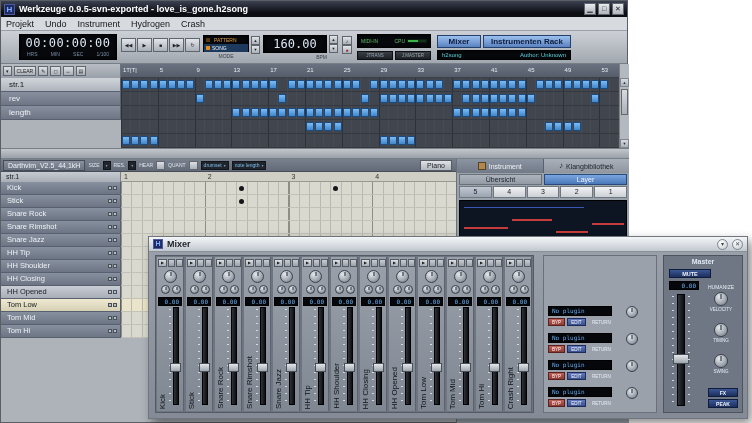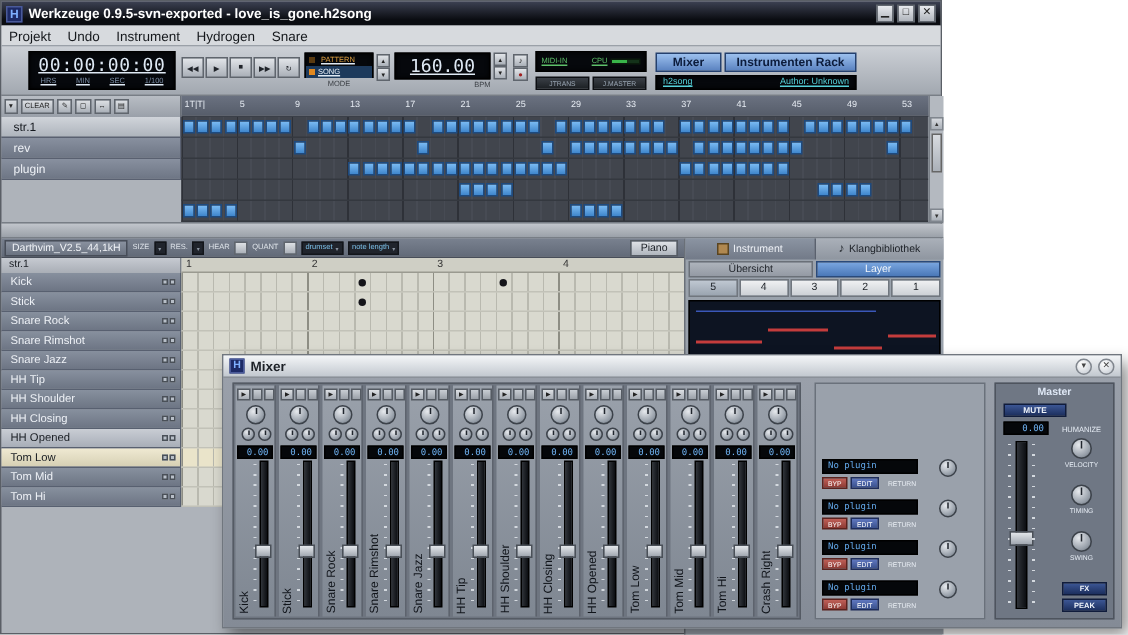--- a/index.html
+++ b/index.html
@@ -8,21 +8,21 @@
   #main-window{position:absolute;left:0;top:0;width:628px;height:423px;background:#aeb3ba;border:1px solid #5a5f66;}
   .titlebar{height:16px;background:linear-gradient(#3c4152,#0b0d12 75%);display:flex;align-items:center;gap:4px;padding:0 3px;}
   .app-icon{width:11px;height:11px;background:#1d2a66;border:1px solid #4a5a9a;color:#7fb0ff;font-size:8px;font-weight:bold;text-align:center;line-height:9px;flex:none;}
   .title-text{color:#fff;font-size:9px;font-weight:bold;flex:1;white-space:nowrap;overflow:hidden;}
   .win-btns{display:flex;gap:2px;}
   .wbtn{width:12px;height:12px;background:linear-gradient(#e8eaee,#b0b5bc);border:1px solid #60666e;font-size:7px;line-height:10px;text-align:center;color:#222;}
   .menubar{height:14px;background:#d7dade;border-bottom:1px solid #9aa0a8;display:flex;align-items:center;gap:11px;padding-left:5px;}
   .menu-item{font-size:9px;color:#15181c;}
   
   .toolbar{position:relative;height:33px;background:linear-gradient(#ccd0d6,#a2a8b0);border-bottom:1px solid #787e86;}
-  .lcd{background:#06080c;border:1px solid #000;box-shadow:inset 0 0 3px #000;color:#dfe9f4;font-family:"DejaVu Sans Mono",monospace;text-decoration:underline;}
+  .lcd{background:#06080c;border:1px solid #000;box-shadow:inset 0 0 3px #000;color:#dfe9f4;font-family:"DejaVu Sans Mono",monospace;}
   #clock{position:absolute;left:18px;top:3px;width:98px;height:26px;}
   #clock .digits{font-size:12px;letter-spacing:.5px;text-align:center;line-height:16px;}
   #clock .units{display:flex;justify-content:space-between;padding:0 7px;font-size:5px;color:#7c8ea6;font-family:"Liberation Sans",sans-serif;}
   #transport{position:absolute;left:120px;top:7px;display:flex;gap:1px;}
   .tbtn{width:15px;height:14px;background:linear-gradient(#e2e5e9,#aab0b8);border:1px solid #5f656d;font-size:5px;color:#20242a;display:flex;align-items:center;justify-content:center;}
   #mode-panel{position:absolute;left:202px;top:4px;width:46px;}
   .mode-lcd{height:17px;}
   .mode-row{display:flex;align-items:center;gap:2px;font-size:5px;padding:1px 2px;color:#a8860f;font-family:"Liberation Sans",sans-serif;}
   .mode-row.pat{color:#e0a040;}
   .mode-row.sel{background:#1d3a5c;color:#eef4fb;}
@@ -167,21 +167,21 @@
       <div class="wbtn">▁</div>
       <div class="wbtn">□</div>
       <div class="wbtn">✕</div>
     </div>
   </div>
   <div class="menubar" id="menubar">
       <div class="menu-item">Projekt</div>
       <div class="menu-item">Undo</div>
       <div class="menu-item">Instrument</div>
       <div class="menu-item">Hydrogen</div>
-      <div class="menu-item">Snare</div>
+      <div class="menu-item">Crash</div>
     </div>
 
   <div class="toolbar">
     <div id="clock" class="lcd">
       <div class="digits">00:00:00:00</div>
       <div class="units">
         <span>HRS</span>
         <span>MIN</span>
         <span>SEC</span>
         <span>1/100</span>
@@ -276,21 +276,21 @@
           <div class="tl-label" style="left: 406.8px;">45</div>
           <div class="tl-label" style="left: 443.6px;">49</div>
           <div class="tl-label" style="left: 480.4px;">53</div>
         </div>
       <div class="se-corner"></div>
     </div>
     <div class="se-body">
       <div id="song-names">
           <div class="song-name sel">str.1</div>
           <div class="song-name">rev</div>
-          <div class="song-name">plugin</div>
+          <div class="song-name">length</div>
         </div>
       <div id="song-grid">
           <div class="song-grid-row">
             <div class="song-cell" style="left: 1px;"></div>
             <div class="song-cell" style="left: 10.2px;"></div>
             <div class="song-cell" style="left: 19.4px;"></div>
             <div class="song-cell" style="left: 28.6px;"></div>
             <div class="song-cell" style="left: 37.8px;"></div>
             <div class="song-cell" style="left: 47px;"></div>
             <div class="song-cell" style="left: 56.2px;"></div>

